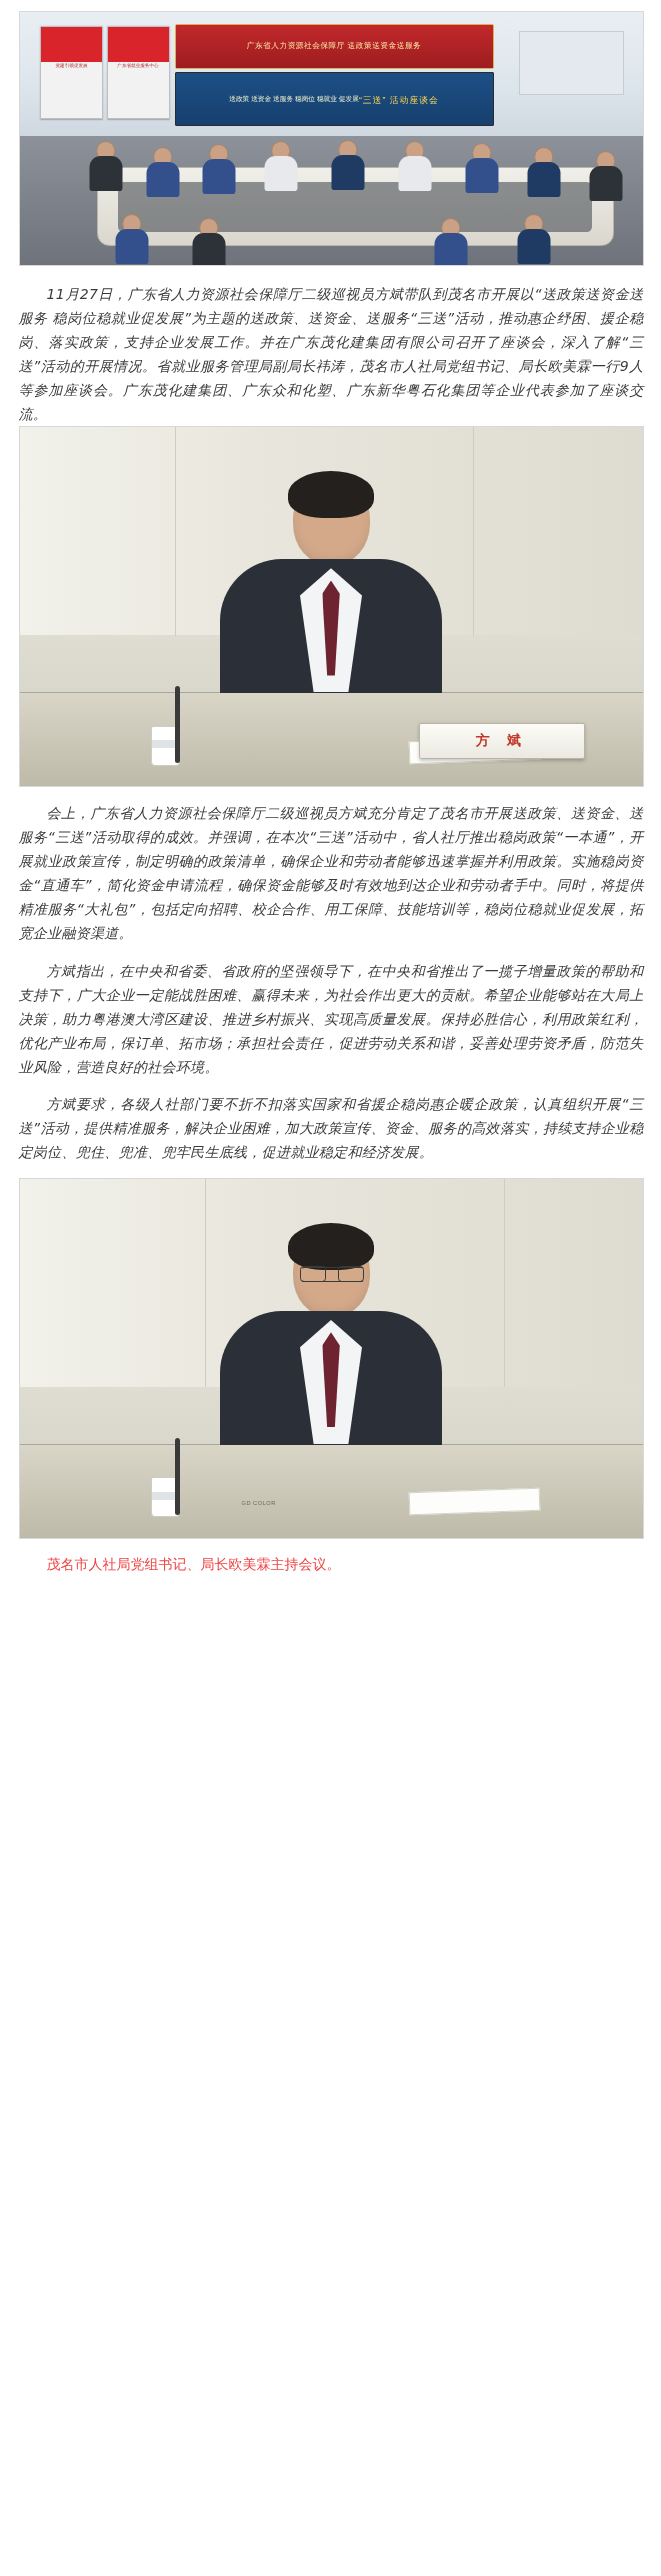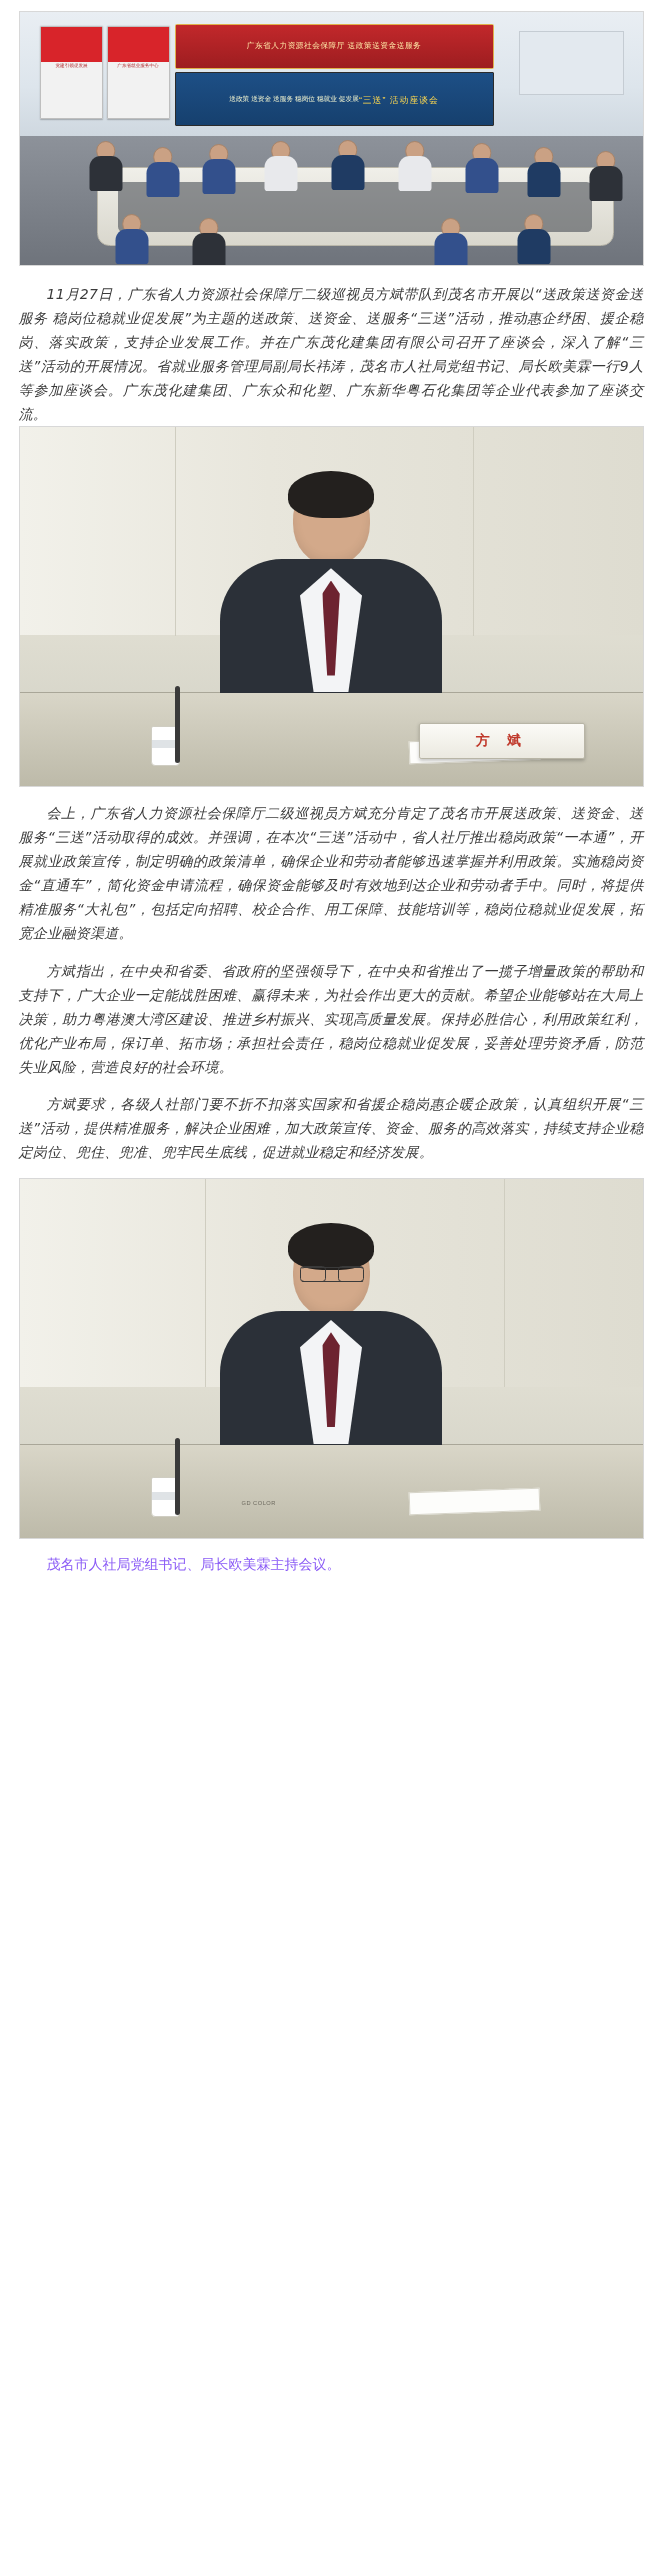--- a/index.html
+++ b/index.html
@@ -197,21 +197,21 @@
     margin:13.4px 0 0 0;
     letter-spacing:0.3px;
     font-style:italic;
   }
   .para.first { margin-top:15.5px; }
   .gap { height:13.4px; }
   .caption {
     font-family:"DejaVu Sans", sans-serif;
     font-size:14px;
     line-height:1.72;
-    color:#8b5cf6;
+    color:#ef4444;
     text-indent:2em;
     margin:13.4px 0 0 0;
   }
 </style>
 </head>
 <body>
 
 <div class="page">
   <div class="content">
 
@@ -317,21 +317,21 @@
         </div>
       <div class="mic"></div>
       <div class="papers"></div>
 
       <div class="name-plate">
         <span>方 斌</span>
       </div>
     </div>
 
     <p class="para">会上，广东省人力资源社会保障厅二级巡视员方斌充分肯定了茂名市开展送政策、送资金、送服务“三送”活动取得的成效。并强调，在本次“三送”活动中，省人社厅推出稳岗政策“一本通”，开展就业政策宣传，制定明确的政策清单，确保企业和劳动者能够迅速掌握并利用政策。实施稳岗资金“直通车”，简化资金申请流程，确保资金能够及时有效地到达企业和劳动者手中。同时，将提供精准服务“大礼包”，包括定向招聘、校企合作、用工保障、技能培训等，稳岗位稳就业促发展，拓宽企业融资渠道。</p>
-    <p class="para">方斌指出，在中央和省委、省政府的坚强领导下，在中央和省推出了一揽子增量政策的帮助和支持下，广大企业一定能战胜困难、赢得未来，为社会作出更大的贡献。希望企业能够站在大局上决策，助力粤港澳大湾区建设、推进乡村振兴、实现高质量发展。保持必胜信心，利用政策红利，优化产业布局，保订单、拓市场；承担社会责任，稳岗位稳就业促发展，妥善处理劳资矛盾，防范失业风险，营造良好的社会环境。</p>
+    <p class="para">方斌指出，在中央和省委、省政府的坚强领导下，在中央和省推出了一揽子增量政策的帮助和支持下，广大企业一定能战胜困难、赢得未来，为社会作出更大的贡献。希望企业能够站在大局上决策，助力粤港澳大湾区建设、推进乡村振兴、实现高质量发展。保持必胜信心，利用政策红利，优化产业布局，保订单、拓市场；承担社会责任，促进劳动关系和谐，妥善处理劳资矛盾，防范失业风险，营造良好的社会环境。</p>
     <p class="para">方斌要求，各级人社部门要不折不扣落实国家和省援企稳岗惠企暖企政策，认真组织开展“三送”活动，提供精准服务，解决企业困难，加大政策宣传、资金、服务的高效落实，持续支持企业稳定岗位、兜住、兜准、兜牢民生底线，促进就业稳定和经济发展。</p>
 
     <div class="gap"></div>
 
     <div class="photo photo-3">
       <div class="portrait-bg"></div>
       <div class="portrait-panelwall"></div>
       <div class="portrait-panel-line" style="left:185px;"></div>
       <div class="portrait-panel-line" style="left:484px;"></div>
       <div class="portrait-table"></div>

